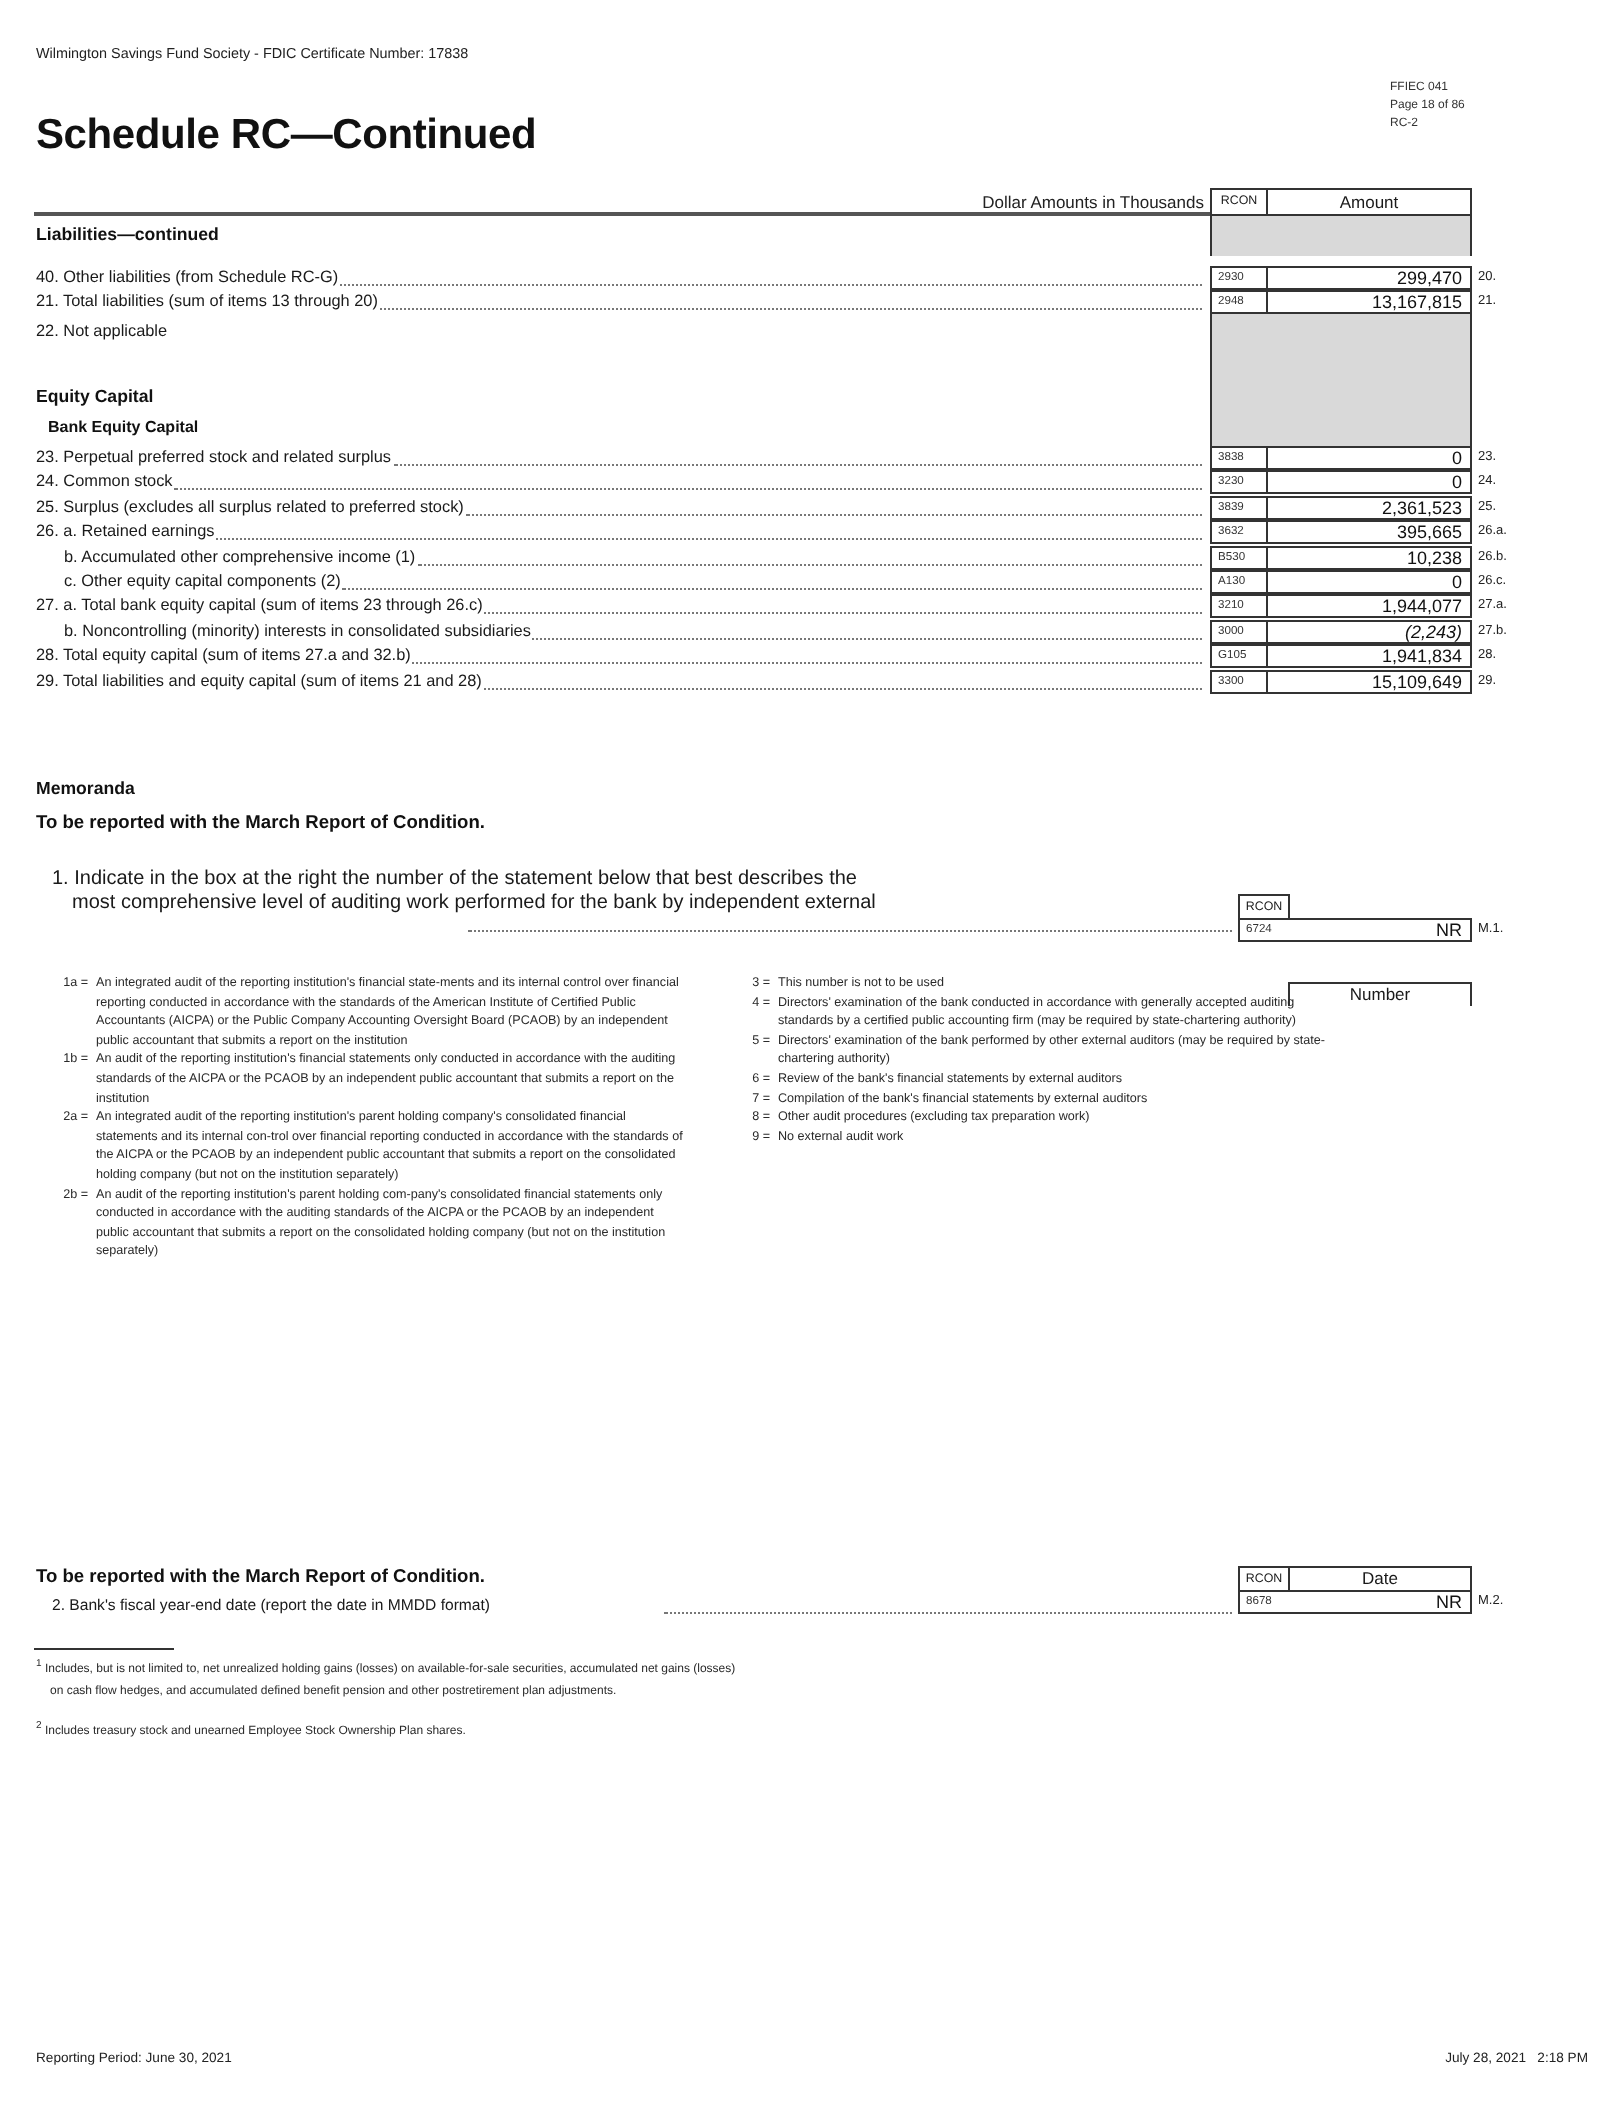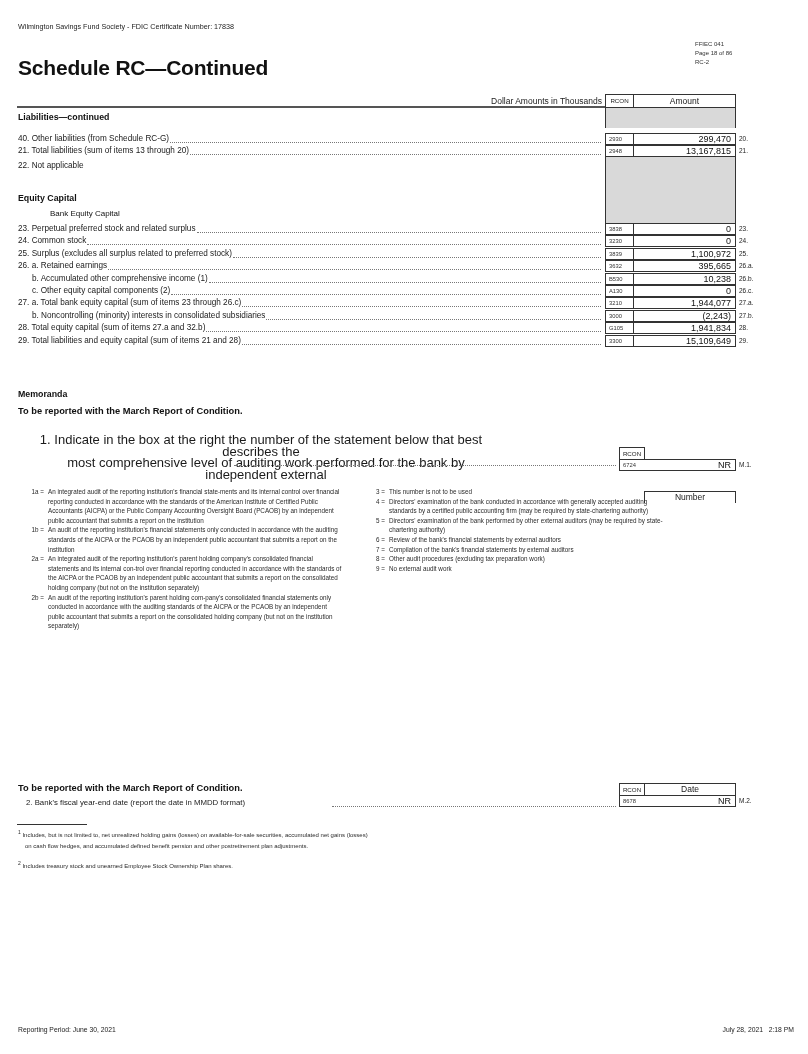--- a/index.html
+++ b/index.html
@@ -24,23 +24,23 @@
 
   .row { position: absolute; left: 18px; height: 12px; font-size: 8.2px; line-height: 12px; color: #1a1a1a; white-space: nowrap; }
   .row .lbl { display: inline-block; }
   .leader { position: absolute; height: 1px; border-bottom: 1px dotted #777; }
 
   .cell-code { position: absolute; width: 28px; height: 12px; border: 1px solid #333; background: #fff; font-size: 5.8px; line-height: 10px; padding-left: 3px; color: #333; }
   .cell-val  { position: absolute; width: 101px; height: 12px; border: 1px solid #333; border-left: none; background: #fff; font-size: 9px; line-height: 11px; text-align: right; padding-right: 4px; color: #111; }
   .cell-ref  { position: absolute; font-size: 6.5px; line-height: 12px; color: #222; }
 
   .sect { position: absolute; left: 18px; font-size: 8.8px; font-weight: bold; color: #111; }
-  .subsect { position: absolute; left: 50px; font-size: 8px; font-weight: normal; color: #111; }
-
-  .memo-text { position: absolute; left: 35px; font-size: 13px; line-height: 11.5px; color: #1a1a1a; width: 470px; text-align: center; }
+  .subsect { position: absolute; left: 24px; font-size: 8px; font-weight: bold; color: #111; }
+
+  .memo-text { position: absolute; left: 35px; font-size: 10px; line-height: 11.5px; color: #1a1a1a; width: 470px; }
 
   .legend { position: absolute; font-size: 6.3px; line-height: 9.6px; color: #2a2a2a; }
   .legend .item { position: relative; padding-left: 26px; }
   .legend .item .code { position: absolute; left: 0; top: 0; width: 24px; text-align: right; padding-right: 2px; }
 
   .fn { position: absolute; left: 18px; font-size: 6px; line-height: 10.5px; color: #2a2a2a; }
   #fnrule { left: 17px; top: 824px; width: 70px; height: 1px; background: #333; }
 
   #footer-left { left: 18px; top: 1026px; font-size: 6.8px; color: #222; }
   #footer-right { right: 14px; top: 1026px; font-size: 6.8px; color: #222; }
@@ -101,21 +101,21 @@
        </div>
        <div class="leader lead-equity-rows-1" style="top: 244.4px; width: 514px; left: 87px;"></div>
        <div class="cell-code" style="left:605px; top:235.4px; width:29px;">3230</div>
        <div class="cell-val" style="left:634px; top:235.4px; width:102px;">0</div>
        <div class="cell-ref" style="left:739px; top:235.4px;">24.</div>
     <div class="row" style="top:247.8px; left:18px;">
          <span class="lbl">25. Surplus (excludes all surplus related to preferred stock)</span>
        </div>
        <div class="leader lead-equity-rows-2" style="top: 256.8px; width: 368px; left: 233px;"></div>
        <div class="cell-code" style="left:605px; top:247.8px; width:29px;">3839</div>
-       <div class="cell-val" style="left:634px; top:247.8px; width:102px;">1,100,972</div>
+       <div class="cell-val" style="left:634px; top:247.8px; width:102px;">2,361,523</div>
        <div class="cell-ref" style="left:739px; top:247.8px;">25.</div>
     <div class="row" style="top:260.2px; left:18px;">
          <span class="lbl">26. a. Retained earnings</span>
        </div>
        <div class="leader lead-equity-rows-3" style="top: 269.2px; width: 493px; left: 108px;"></div>
        <div class="cell-code" style="left:605px; top:260.2px; width:29px;">3632</div>
        <div class="cell-val" style="left:634px; top:260.2px; width:102px;">395,665</div>
        <div class="cell-ref" style="left:739px; top:260.2px;">26.a.</div>
     <div class="row" style="top:272.6px; left:32px;">
          <span class="lbl">b. Accumulated other comprehensive income (1)</span>
@@ -136,21 +136,21 @@
        </div>
        <div class="leader lead-equity-rows-6" style="top: 306.4px; width: 359px; left: 242px;"></div>
        <div class="cell-code" style="left:605px; top:297.4px; width:29px;">3210</div>
        <div class="cell-val" style="left:634px; top:297.4px; width:102px;">1,944,077</div>
        <div class="cell-ref" style="left:739px; top:297.4px;">27.a.</div>
     <div class="row" style="top:309.8px; left:32px;">
          <span class="lbl">b. Noncontrolling (minority) interests in consolidated subsidiaries</span>
        </div>
        <div class="leader lead-equity-rows-7" style="top: 318.8px; width: 335px; left: 266px;"></div>
        <div class="cell-code" style="left:605px; top:309.8px; width:29px;">3000</div>
-       <div class="cell-val" style="left:634px; top:309.8px; width:102px;">(2,243)</div>
+       <div class="cell-val" style="left:634px; top:309.8px; width:102px;font-style:italic;">(2,243)</div>
        <div class="cell-ref" style="left:739px; top:309.8px;">27.b.</div>
     <div class="row" style="top:322.2px; left:18px;">
          <span class="lbl">28. Total equity capital (sum of items 27.a and 32.b)</span>
        </div>
        <div class="leader lead-equity-rows-8" style="top: 331.2px; width: 395px; left: 206px;"></div>
        <div class="cell-code" style="left:605px; top:322.2px; width:29px;">G105</div>
        <div class="cell-val" style="left:634px; top:322.2px; width:102px;">1,941,834</div>
        <div class="cell-ref" style="left:739px; top:322.2px;">28.</div>
     <div class="row" style="top:334.6px; left:18px;">
          <span class="lbl">29. Total liabilities and equity capital (sum of items 21 and 28)</span>

